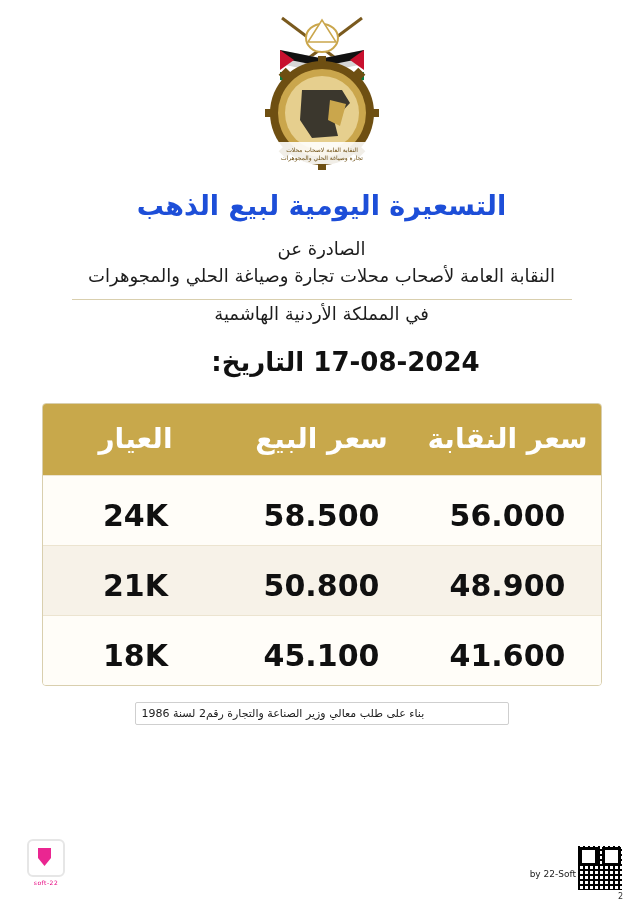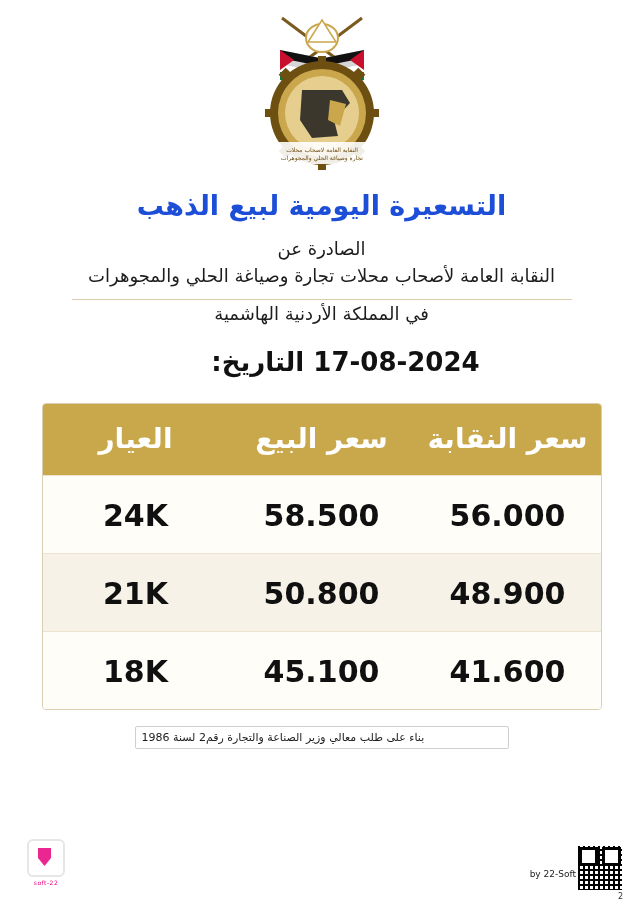--- a/index.html
+++ b/index.html
@@ -98,21 +98,21 @@
     font-size: 28px;
     font-weight: bold;
     padding: 18px 6px 20px 6px;
     text-align: center;
     border: none;
   }
   table.rates td {
     font-size: 30px;
     font-weight: bold;
     text-align: center;
-    padding: 22px 6px 20px 6px;
+    padding: 22px 6px 12px 6px;
     color: #101010;
     border-top: 1px solid #ece4d0;
   }
   table.rates tr.row-alt td {
     background: #f7f2e8;
   }
   table.rates tr.row-plain td {
     background: #fffdf8;
   }
   .num {

